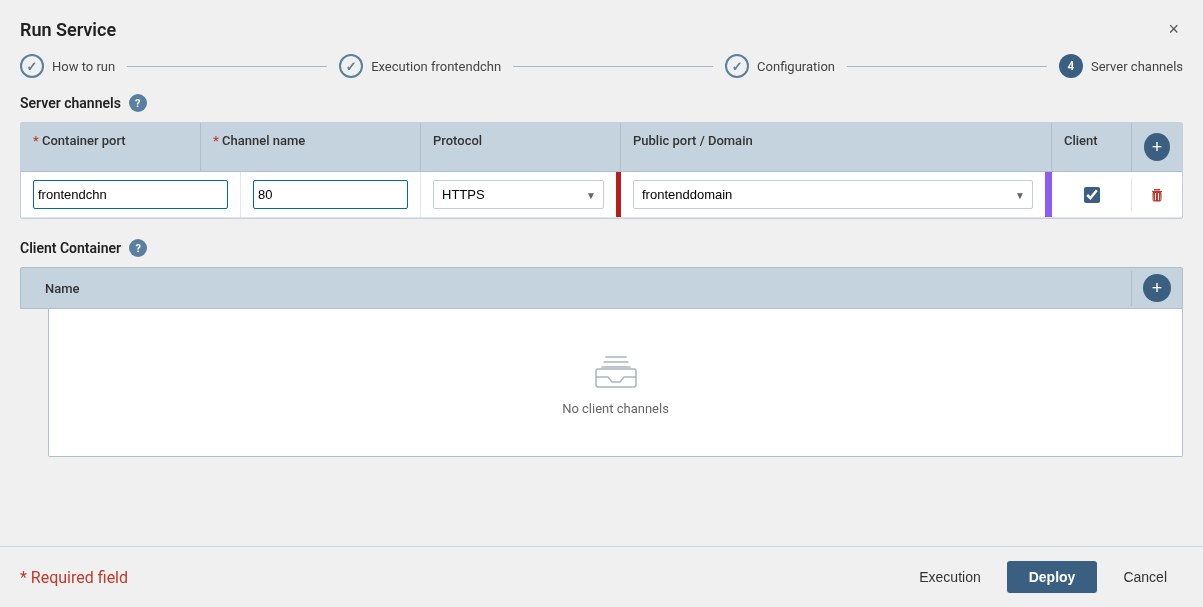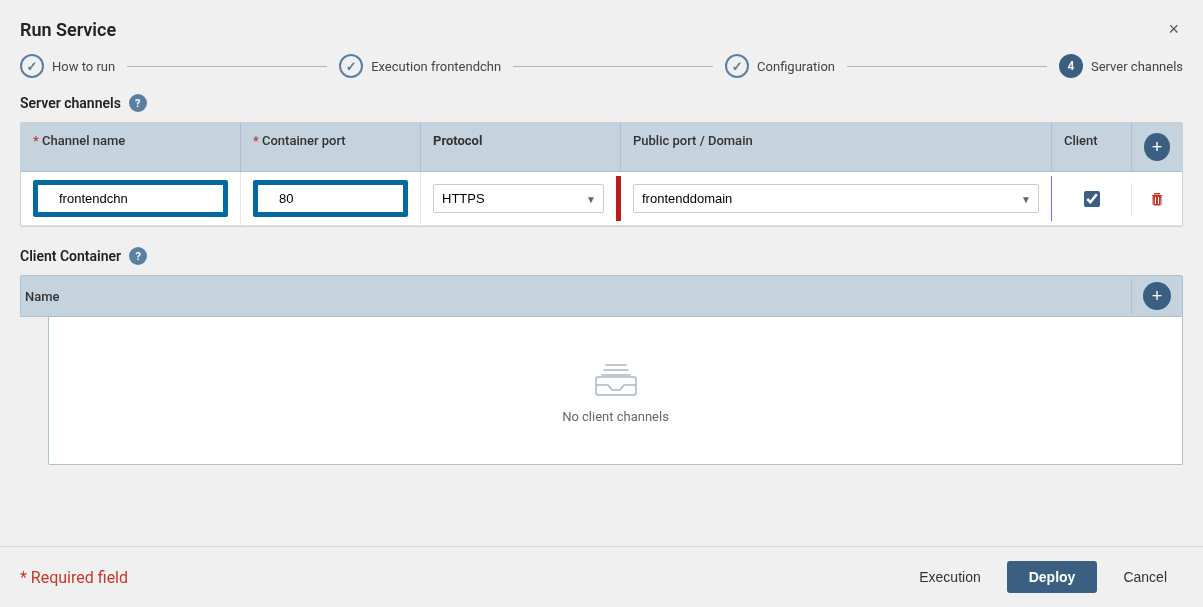--- a/index.html
+++ b/index.html
@@ -126,21 +126,21 @@
       font-size: 13px;
       font-weight: 500;
       color: #333;
     }
     .th.required::before {
       content: '* ';
       color: #c0392b;
     }
     .th-channel-name { width: 220px; border-right: 1px solid #b0bfcc; }
     .th-container-port { width: 180px; border-right: 1px solid #b0bfcc; }
-    .th-protocol { width: 200px; border-right: 1px solid #b0bfcc; font-weight: bold; }
+    .th-protocol { width: 200px; border-right: 1px solid #b0bfcc; }
     .th-public-port { flex: 1; border-right: 1px solid #b0bfcc; }
     .th-public { width: 80px; border-right: 1px solid #b0bfcc; }
     .th-actions { width: 50px; display: flex; align-items: center; justify-content: center; }
     .add-btn {
       width: 28px;
       height: 28px;
       border-radius: 50%;
       background: #3a5f80;
       color: #fff;
       border: none;
@@ -157,28 +157,28 @@
       border-bottom: 1px solid #e0e6ec;
       background: #fff;
     }
     .td {
       padding: 8px 12px;
       font-size: 13px;
     }
     .td-channel-name { width: 220px; border-right: 1px solid #e0e6ec; }
     .td-container-port { width: 180px; border-right: 1px solid #e0e6ec; }
     .td-protocol { width: 200px; border-right: 5px solid #b91c1c; }
-    .td-public-port { flex: 1; border-right: 1px solid #8b5cf6; }
+    .td-public-port { flex: 1; border-right: 7px solid #8b5cf6; }
     .td-public { width: 80px; border-right: 1px solid #e0e6ec; display: flex; align-items: center; justify-content: center; }
     .td-actions { width: 50px; display: flex; align-items: center; justify-content: center; }
     .text-input {
       width: 100%;
-      border: 5px solid #0369a1;
+      border: 1px solid #0369a1;
       border-radius: 2px;
-      padding: 6px 21px;
+      padding: 6px 4px;
       font-size: 13px;
       outline: none;
     }
     .select-wrapper {
       position: relative;
       width: 100%;
     }
     .select-input {
       width: 100%;
       border: 1px solid #c5cdd6;
@@ -220,21 +220,21 @@
     }
     .client-table-header {
       display: flex;
       background: #c5d3de;
       border: 1px solid #b0bfcc;
       border-radius: 2px 2px 0 0;
       align-items: center;
     }
     .client-th-name {
       flex: 1;
-      padding: 10px 4px;
+      padding: 10px 24px;
       font-size: 13px;
       font-weight: 500;
       color: #333;
       border-right: 1px solid #b0bfcc;
     }
     .client-th-actions {
       width: 50px;
       display: flex;
       align-items: center;
       justify-content: center;
@@ -353,22 +353,22 @@
   <div class="dialog-body">
 
     <div class="section-title">
       <span>Server channels</span>
       <span class="help-icon">?</span>
     </div>
 
     <div class="table-container">
 
       <div class="table-header">
+        <div class="th th-container-port required">Container port</div>
         <div class="th th-channel-name required">Channel name</div>
-        <div class="th th-container-port required">Container port</div>
         <div class="th th-protocol">Protocol</div>
         <div class="th th-public-port">Public port / Domain</div>
         <div class="th th-public">Client</div>
         <div class="th th-actions">
           <button class="add-btn">+</button>
         </div>
       </div>
 
       <div class="table-row">
         <div class="td td-channel-name">

